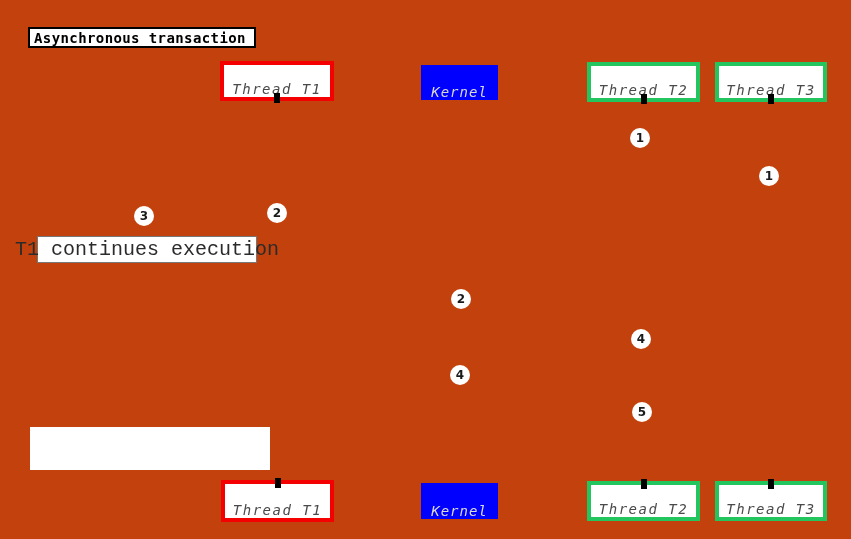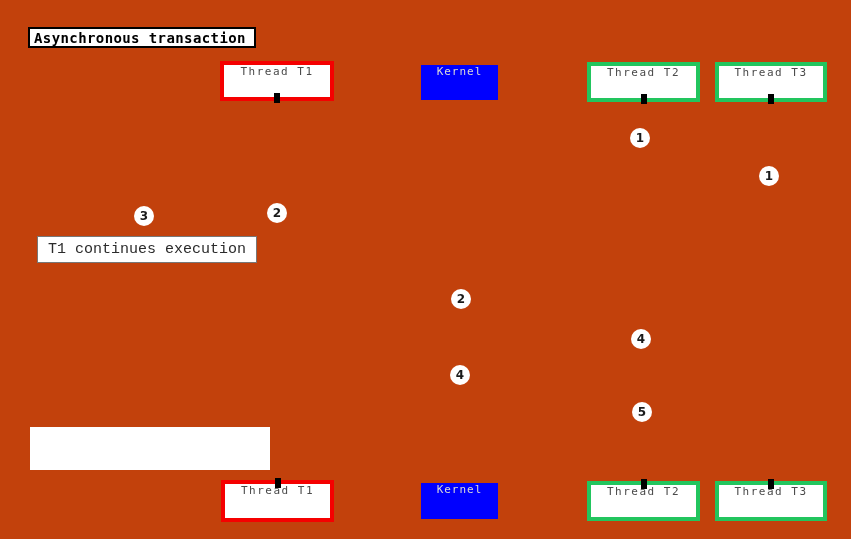--- a/index.html
+++ b/index.html
@@ -11,22 +11,22 @@
   .title-box {
     position:absolute; left:28px; top:27px; width:228px; height:21px;
     box-sizing:border-box; background:#fff; border:2px solid #000;
     display:flex; align-items:center; padding-left:4px;
     font-weight:bold; font-size:14px; letter-spacing:0.4px; color:#000;
     white-space:nowrap;
   }
   
   .pbox {
     position:absolute; box-sizing:border-box; background:#fff;
-    display:flex; align-items:flex-start; justify-content:center;
-    color:#4a4a4a; font-size:11px; letter-spacing:1.5px; white-space:nowrap;
+    display:flex; align-items:flex-end; justify-content:center;
+    color:#4a4a4a; font-size:14px; letter-spacing:1.5px; white-space:nowrap;font-style:italic;
   }
   .pbox.red  { border:4px solid #f50000; }
   .pbox.blue { border:4px solid #22c55e; }
   .pbox.kernel { background:#0000ff; color:#d9d9d9; letter-spacing:1px; }
   
   .notch-b::after, .notch-t::after {
     content:""; position:absolute; left:50%; margin-left:-3px;
     width:6px; height:10px; background:#000;
   }
   .notch-b::after { bottom:-6px; }
@@ -40,21 +40,21 @@
   .t1-bot     { left:221px; top:480px; width:113px; height:42px; }
   .kernel-bot { left:421px; top:483px; width:77px;  height:36px; }
   .t2-bot     { left:587px; top:481px; width:113px; height:40px; }
   .t3-bot     { left:715px; top:481px; width:112px; height:40px; }
 
   
   .note {
     position:absolute; box-sizing:border-box; background:#fff;
     border:1px solid #777; color:#2b2b2b;
     display:flex; align-items:center; justify-content:center;
-    font-family:"Liberation Mono", monospace; font-size:15px; white-space:nowrap;
+    font-family:"Liberation Mono", monospace; font-size:20px; white-space:nowrap;
   }
   .note-t1   { left:37px; top:236px; width:220px; height:27px; }
   .note-blank{ left:30px; top:427px; width:240px; height:43px; border:none; }
 
   
   .circle {
     position:absolute; width:20px; height:20px; border-radius:50%;
     background:#fff; color:#1a1a1a;
     display:flex; align-items:center; justify-content:center;
     font-family:"DejaVu Sans", sans-serif; font-size:12px; font-weight:bold;

